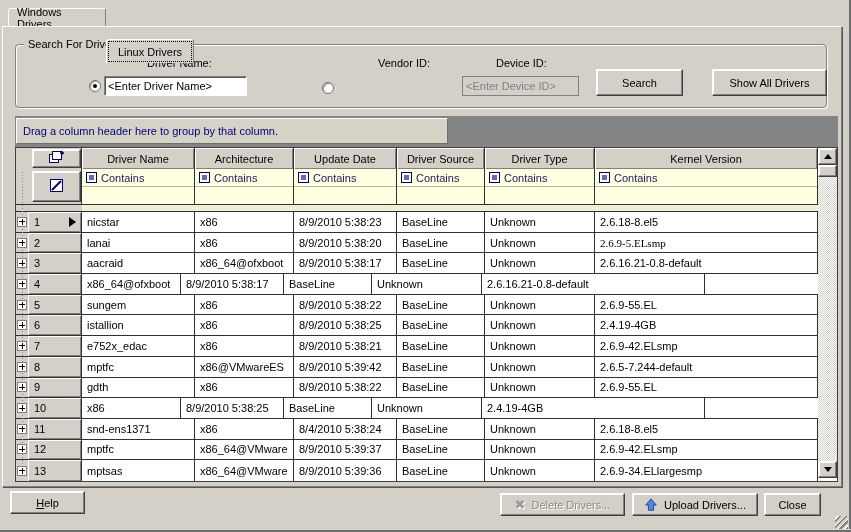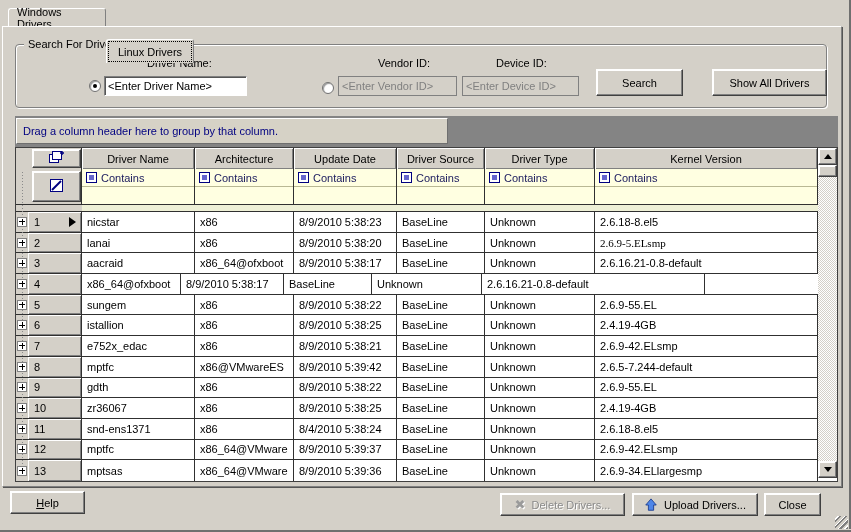--- a/index.html
+++ b/index.html
@@ -238,21 +238,20 @@
 
   <div class="groupbox">
     <span class="groupbox-legend">Search For Drivers By:</span>
   </div>
   <span class="fieldlabel lbl-drivername">Driver Name:</span>
   <span class="fieldlabel lbl-vendorid">Vendor ID:</span>
   <span class="fieldlabel lbl-deviceid">Device ID:</span>
   <span class="radio sel radio-name"></span>
   <span class="radio radio-vendor"></span>
   <input class="txt txt-drivername" readonly="" value="&lt;Enter Driver Name&gt;" style="">
-  <input class="txt dis txt-vendorid" readonly="" value="&lt;Enter Vendor ID&gt;" style="">
   <input class="txt dis txt-deviceid" readonly="" value="&lt;Enter Device ID&gt;" style="">
   <div class="btn btn-search">
     <span>Search</span>
   </div>
   <div class="btn btn-showall">
     <span>Show All Drivers</span>
   </div>
 
   <div class="groupbar">
     <div class="groupbar-label">Drag a column header here to group by that column.</div>
@@ -469,21 +468,20 @@
           <div class="dcell" style="width: 110px;">Unknown</div>
           <div class="dcell" style="width: 223px;">2.6.9-55.EL</div>
         </div>
         <div class="drow">
           <div class="gut">
             <span class="plus"></span>
           </div>
           <div class="rowhdr">
             <span>10</span>
           </div>
-          <div class="dcell" style="width: 113px;">zr36067</div>
           <div class="dcell" style="width: 99px;">x86</div>
           <div class="dcell" style="width: 103px;">8/9/2010 5:38:25</div>
           <div class="dcell" style="width: 88px;">BaseLine</div>
           <div class="dcell" style="width: 110px;">Unknown</div>
           <div class="dcell" style="width: 223px;">2.4.19-4GB</div>
         </div>
         <div class="drow">
           <div class="gut">
             <span class="plus"></span>
           </div>

